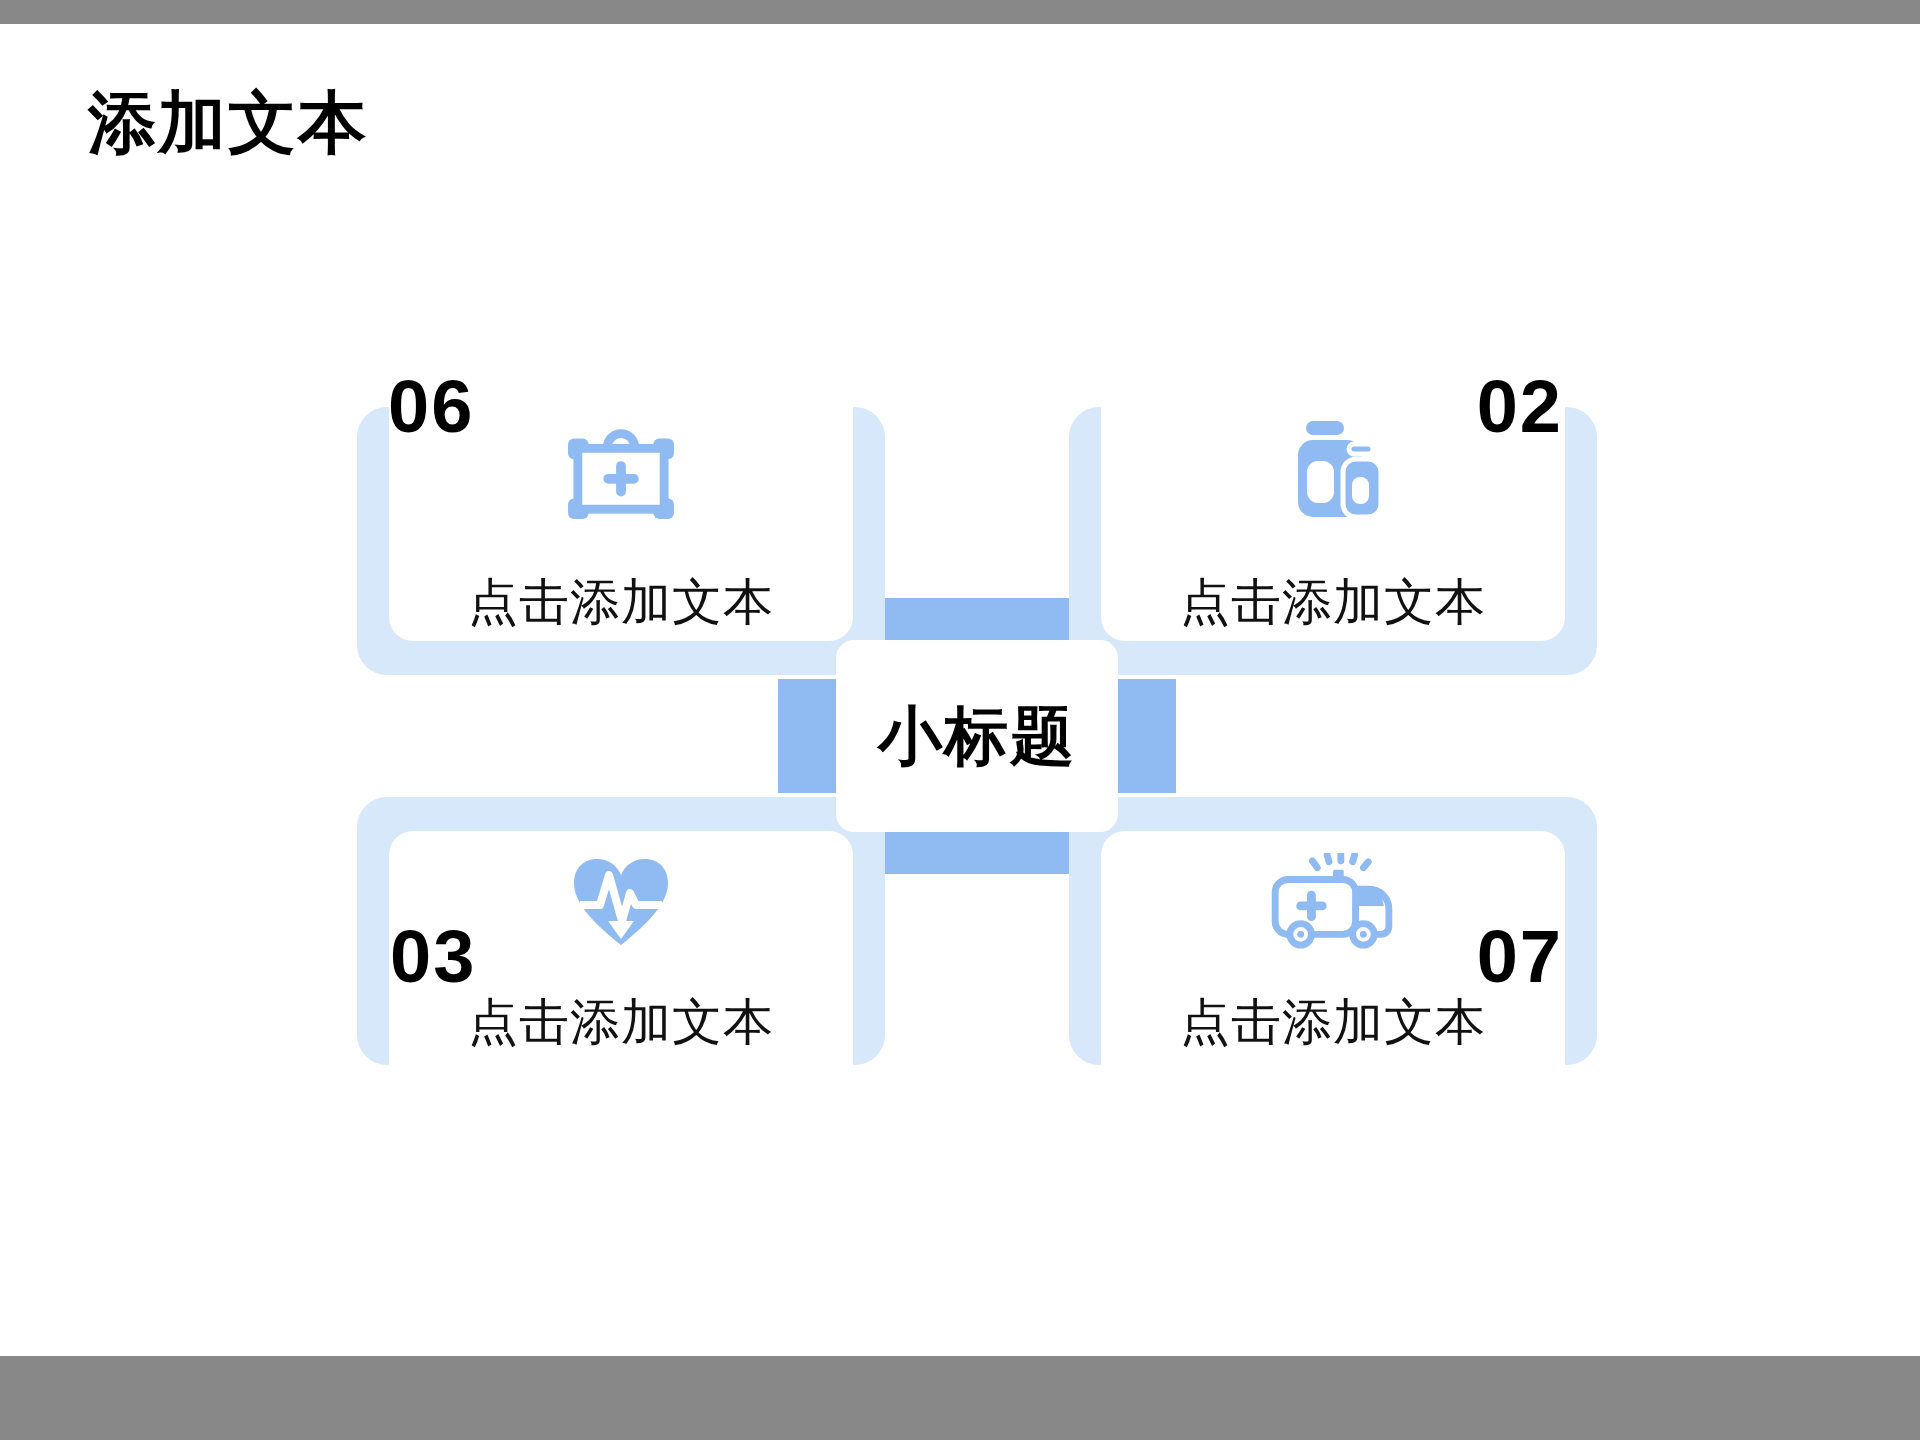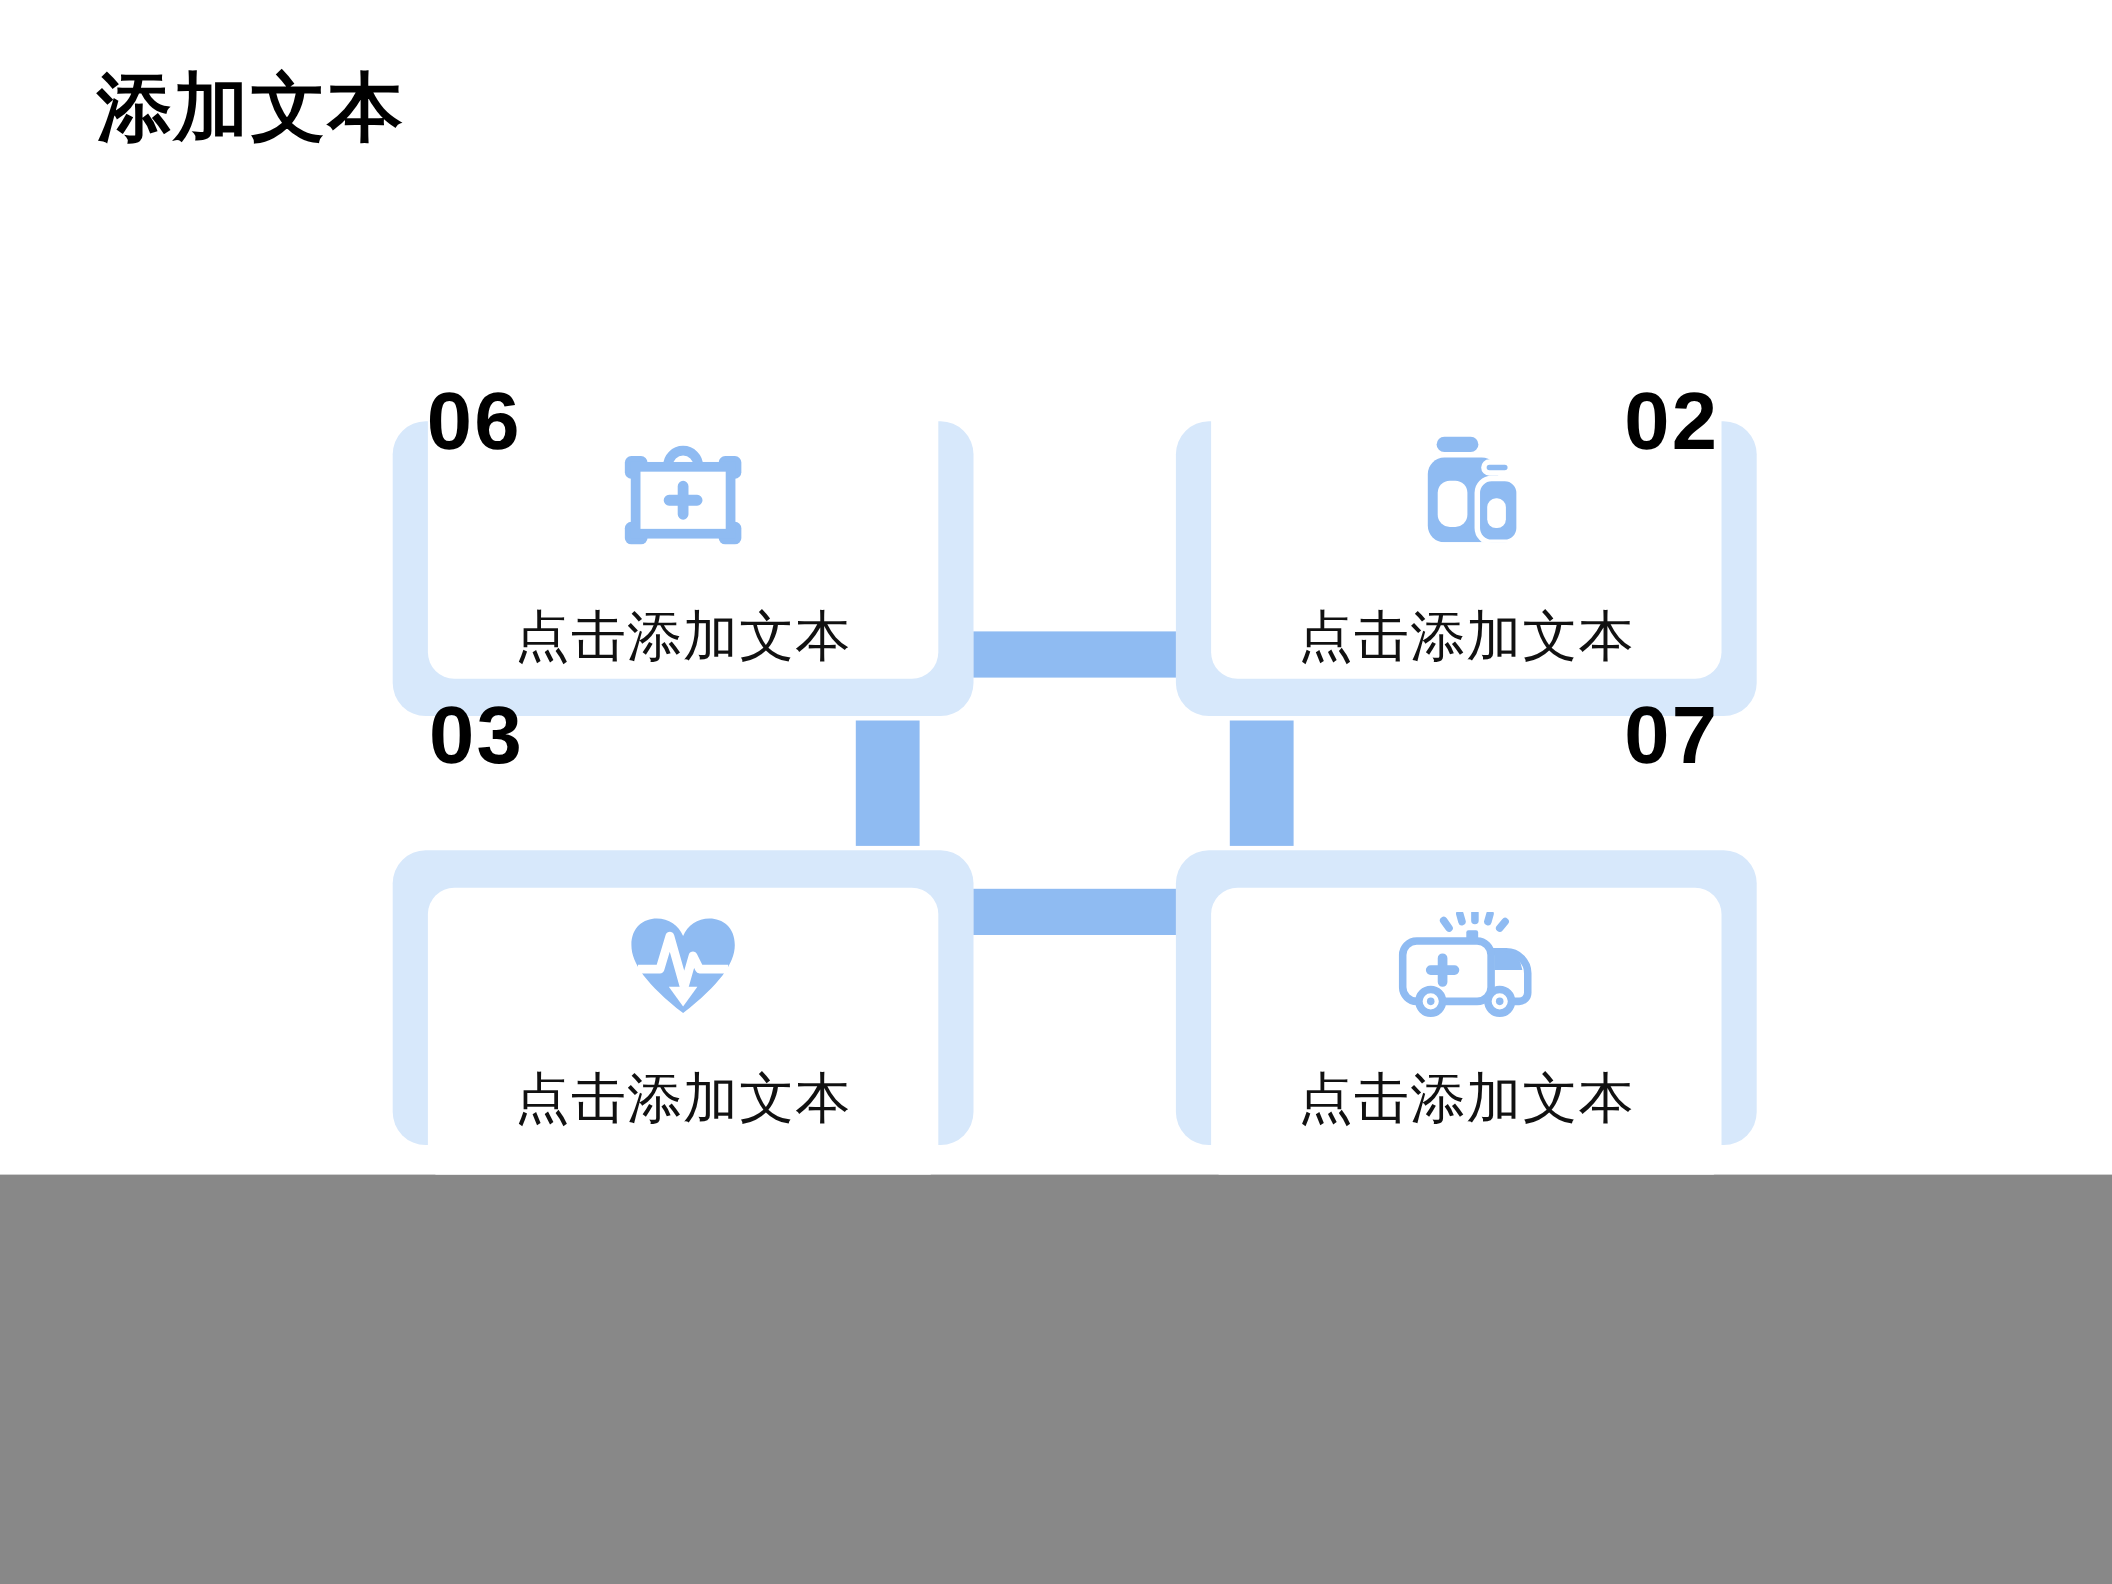--- a/index.html
+++ b/index.html
@@ -3,22 +3,22 @@
 <meta charset="utf-8">
 <style>
   :root{
     --light-blue:#D7E8FB;
     --medium-blue:#8FBBF2;
     --text:#000000;
     --bg:#FFFFFF;
   }
   html,body{margin:0;padding:0;background:#888;}
   .stage{
-    position:relative;width:1920px;height:1068px;background:var(--bg);
-    font-family:"Liberation Sans","DejaVu Sans",sans-serif;overflow:hidden;
+    position:relative;width:1920px;height:1332px;background:var(--bg);
+    font-family:"Liberation Sans","DejaVu Sans",sans-serif;overflow:hidden;margin-top:24px;
   }
   .page-title{
     position:absolute;left:88px;top:58px;margin:0;
     font-size:68px;line-height:1.2;font-weight:700;color:var(--text);
     letter-spacing:2px;
   }
   
   .frame{position:absolute;width:528px;height:268px;border-radius:30px;background:var(--light-blue);}
   .f1{left:357px;top:383px;}
   .f2{left:1069px;top:383px;}
@@ -129,14 +129,17 @@
       <path d="M42 68 L68 68 L55 86 Z" fill="#fff"></path>
     </svg>
     <div class="qlabel">点击添加文本</div>
   </div>
 
   <div class="num n1">06</div>
   <div class="num n2">02</div>
   <div class="num n3">07</div>
   <div class="num n4">03</div>
 
+  <div class="center-card">
+    <span class="center-label">小标题</span>
+  </div>
 
 </div>
 
 </body></html>

